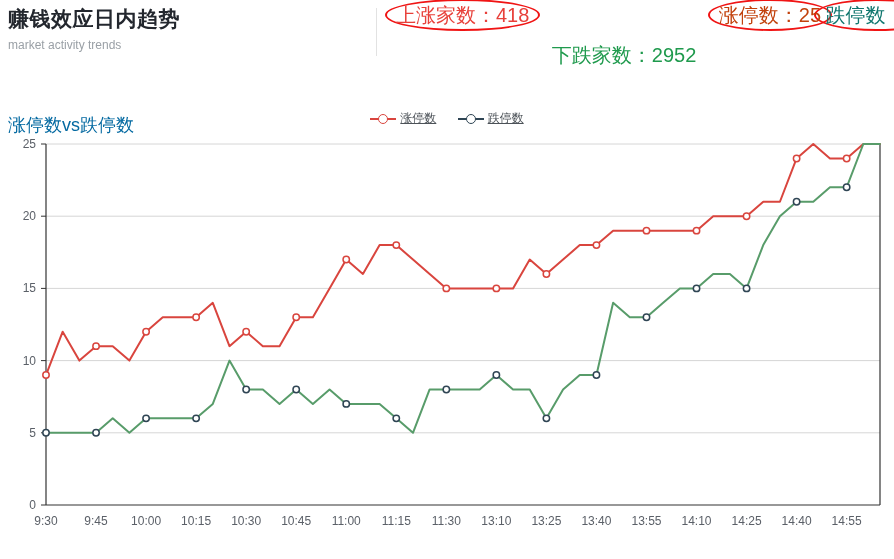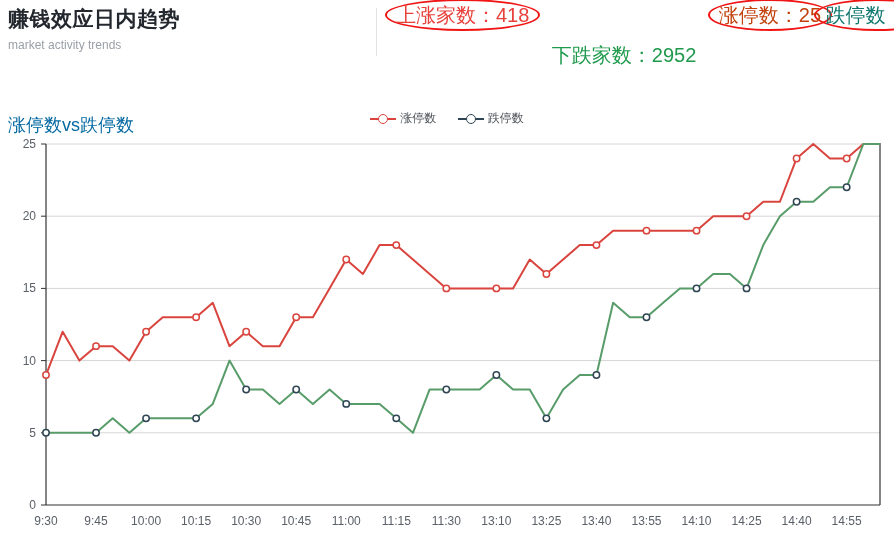--- a/index.html
+++ b/index.html
@@ -121,21 +121,21 @@
   }
   .legend-mark::after {
     content: "";
     position: absolute;
     left: 8px; top: 0px;
     width: 8px; height: 8px;
     border-radius: 50%;
     border: 1.6px solid currentColor;
     background: #ffffff;
   }
-  .legend-label { vertical-align: middle; font-size: 12px; color: #4c5258; }
+  .legend-label { vertical-align: middle; font-size: 12px; color: #4c5258; text-decoration: underline; }
   #plot-wrap {
     position: absolute;
     left: 0; top: 62px;
     width: 894px; height: 425px;
   }
   svg { display: block; }
   .axis-text {
     font-family: "Liberation Sans", "DejaVu Sans", sans-serif;
     font-size: 12px;
     fill: #5b6068;

